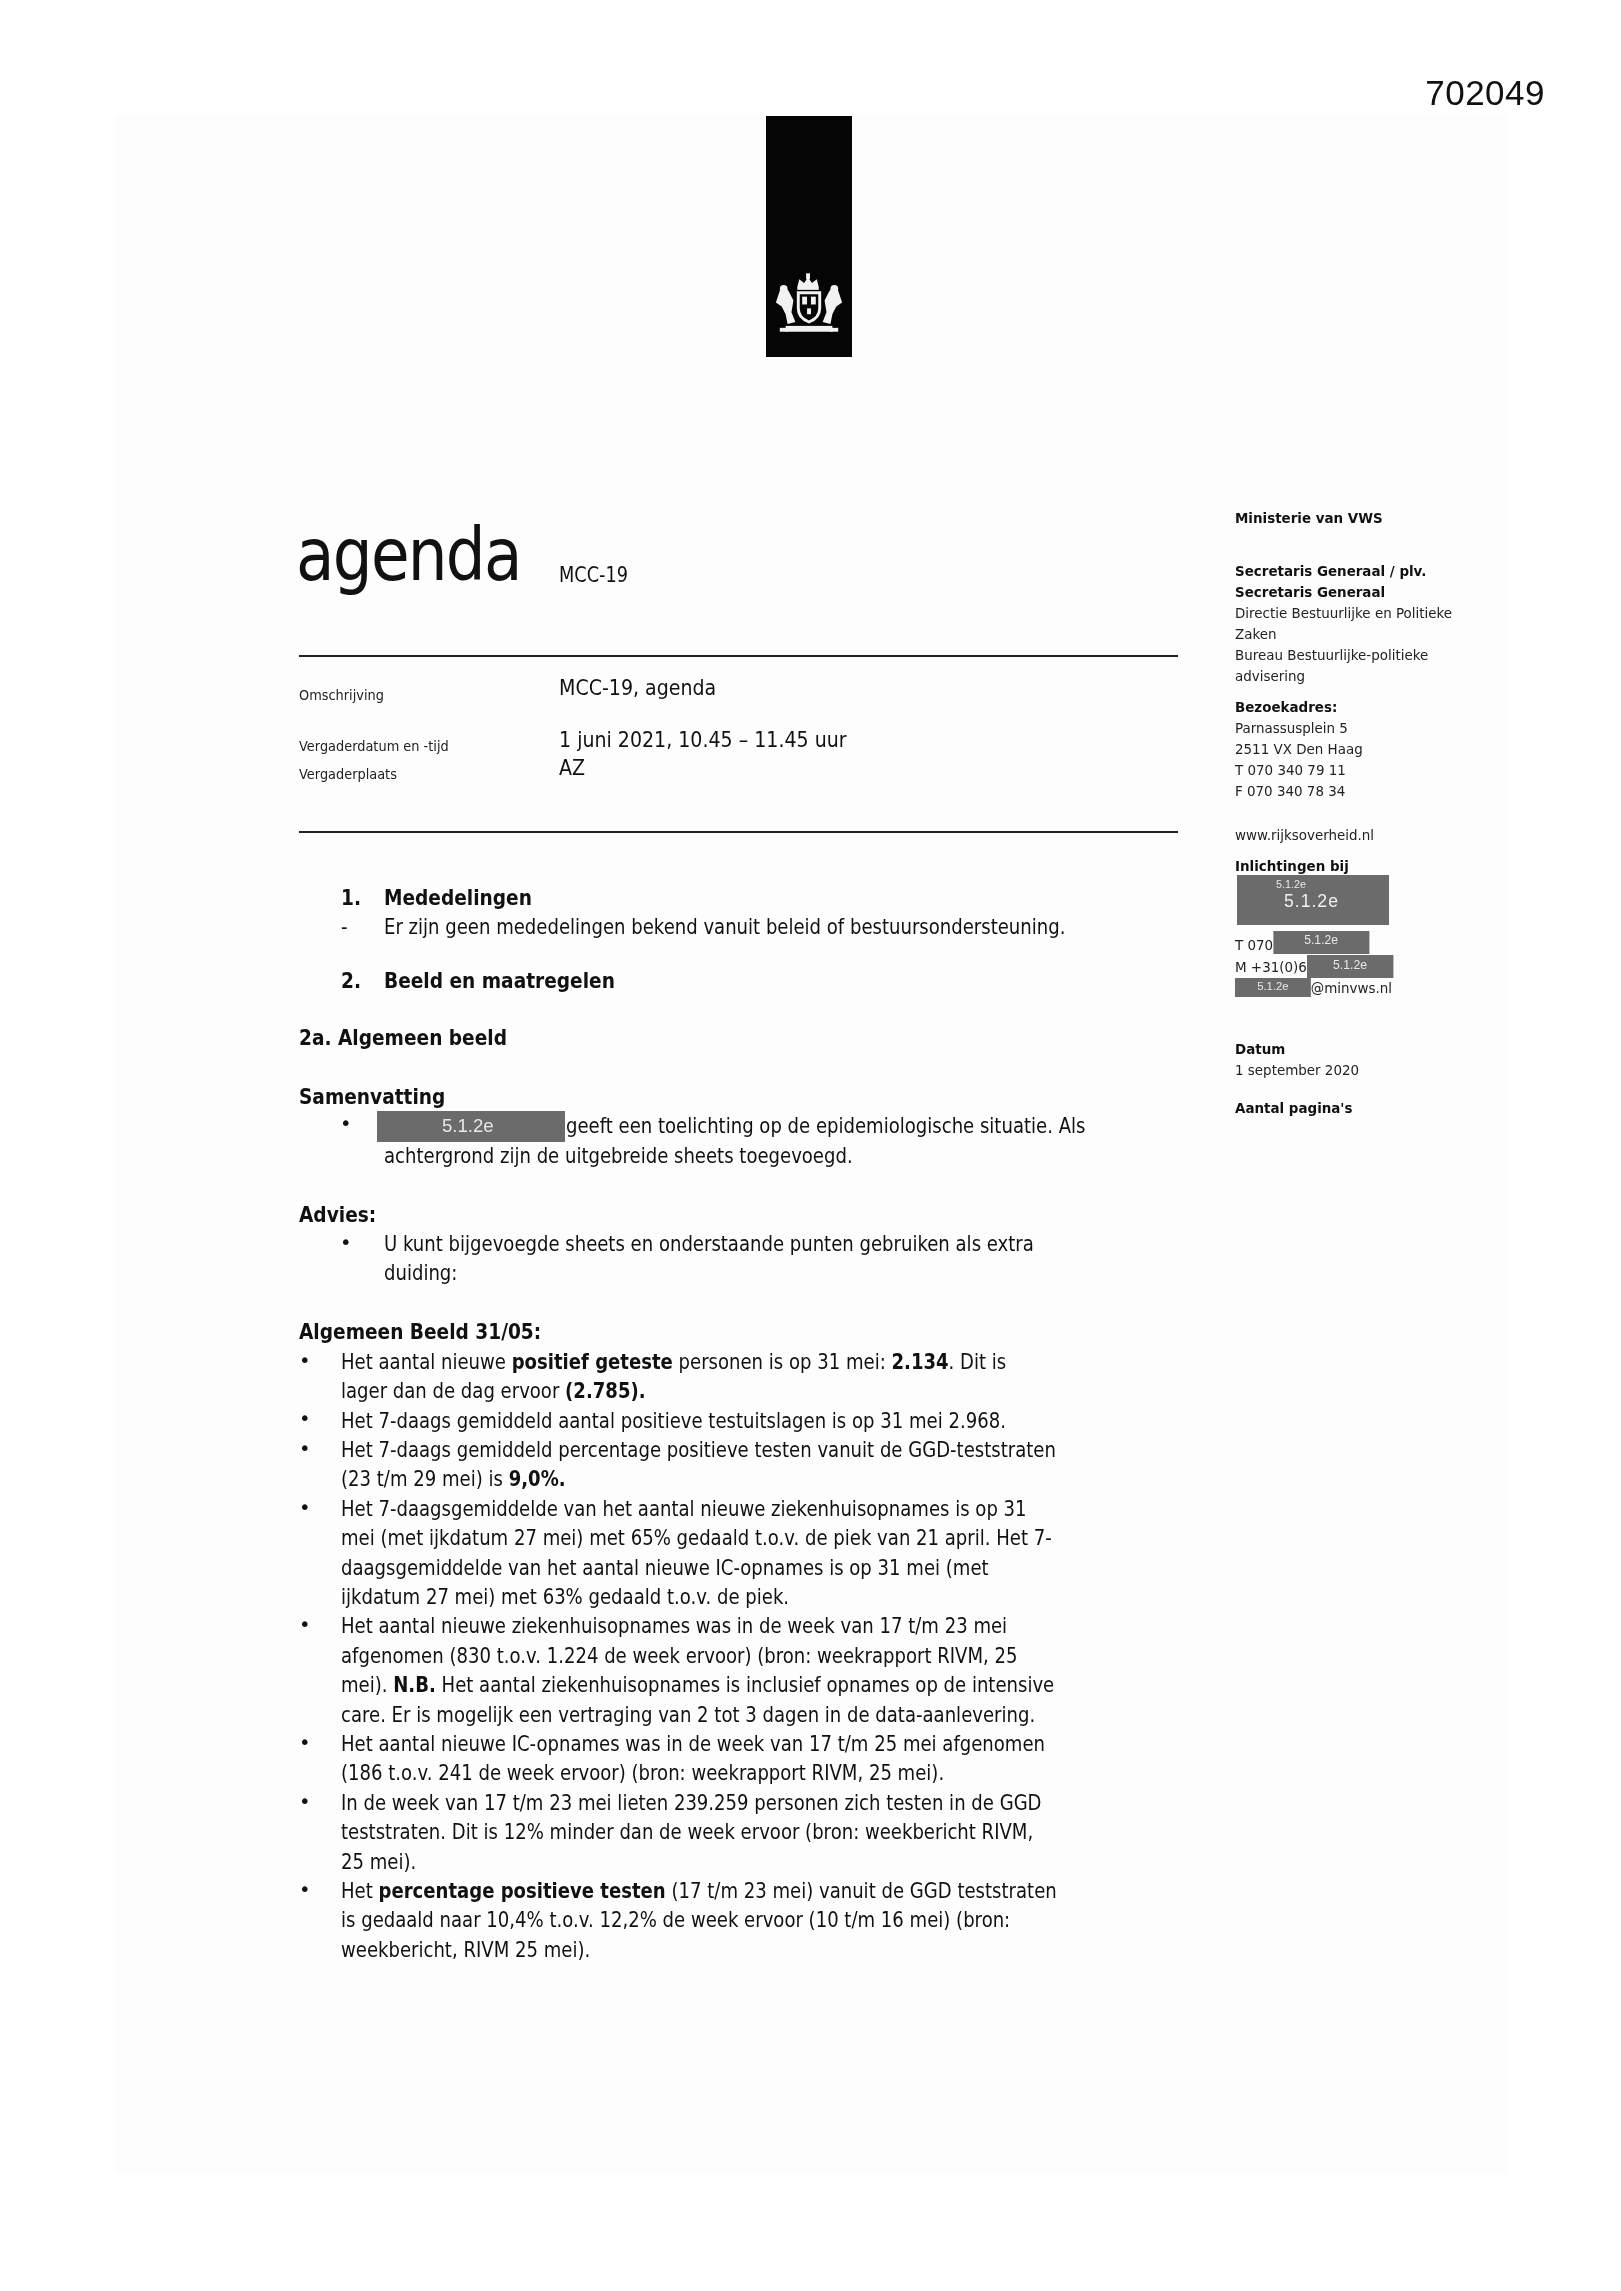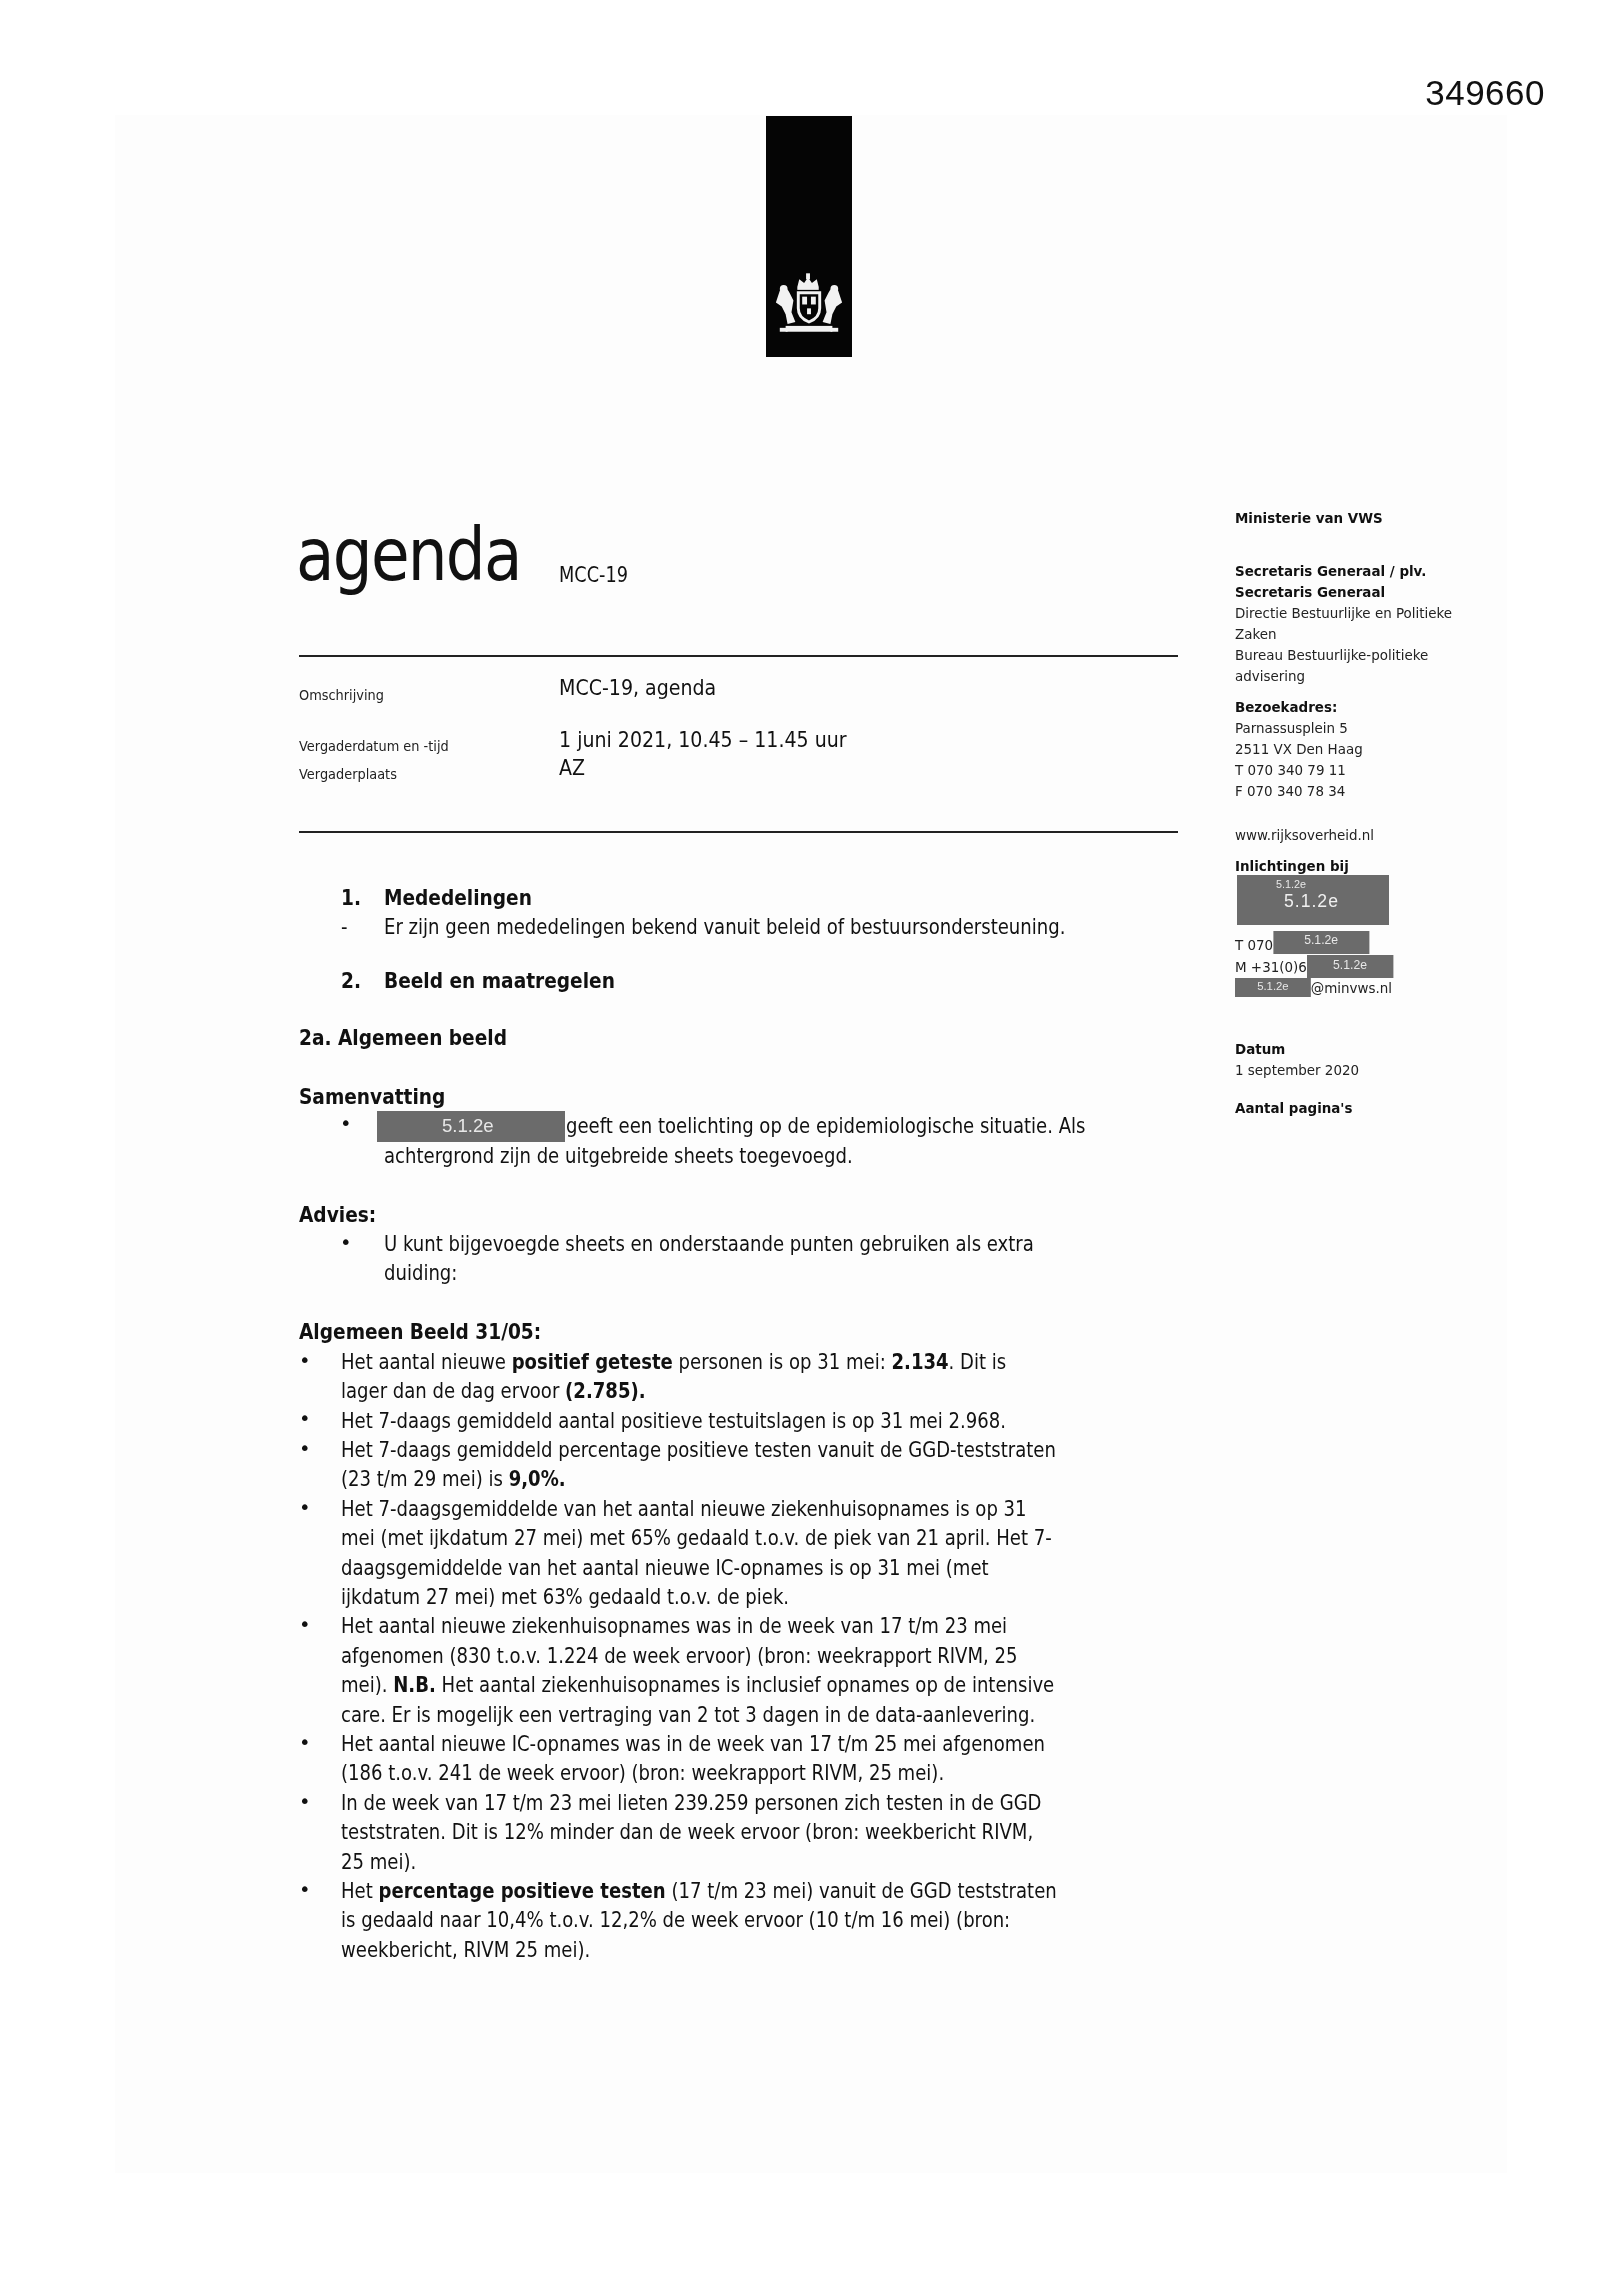--- a/index.html
+++ b/index.html
@@ -20,21 +20,21 @@
   .bullet { position: absolute; font-size: 19.6px; }
   .redact { display: inline-block; background: #6b6b6b; color: #e8e8e8; font-family: "Liberation Sans", sans-serif; text-align: center; vertical-align: top; }
   .side { position: absolute; left: 1235px; font-family: "DejaVu Sans", sans-serif; color: #222; font-size: 14px; line-height: 21px; transform: scaleX(0.96); transform-origin: left top; white-space: nowrap; }
   .side .b { color: #111; }
 </style>
 </head>
 <body>
 
 <div class="page-tint"></div>
 
-<div class="doc-number">349660</div>
+<div class="doc-number">702049</div>
 
 <div class="logo">
   <svg width="74" height="65" viewBox="0 0 76 66">
     <g fill="#f2f2f2">
       <rect x="35" y="2" width="4" height="6"></rect>
       <path d="M26 16 L28 8 L33 12 L37 6 L41 12 L46 8 L48 16 Z"></path>
       <rect x="26" y="16" width="22" height="3"></rect>
       <path d="M27 22 H49 V38 Q49 48 38 52 Q27 48 27 38 Z" fill="none" stroke="#f2f2f2" stroke-width="3"></path>
       <rect x="31" y="26" width="5" height="8"></rect>
       <rect x="40" y="26" width="5" height="8"></rect>

